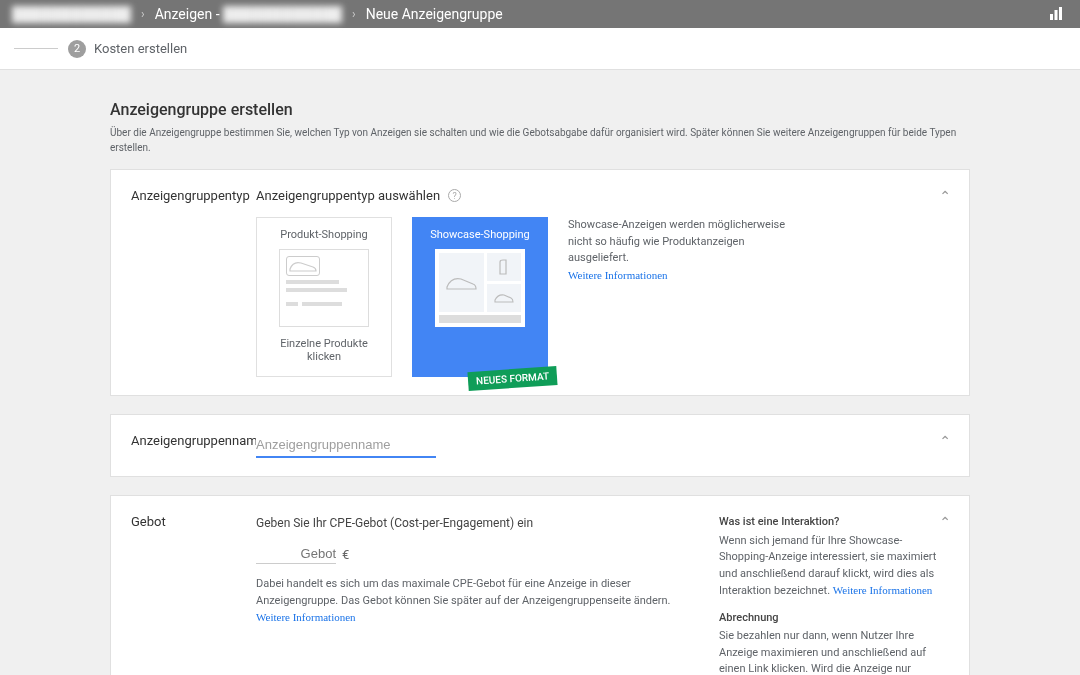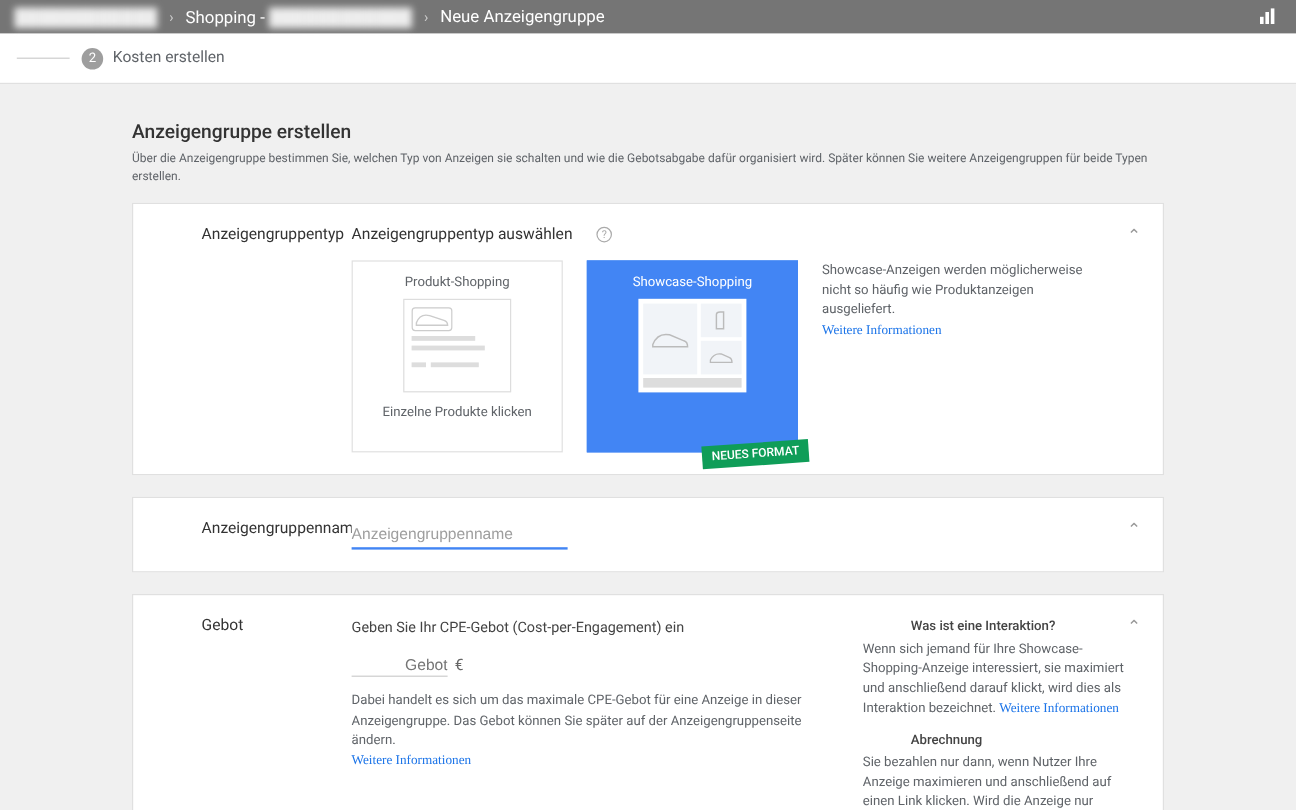--- a/index.html
+++ b/index.html
@@ -95,58 +95,57 @@
   padding: 18px 20px;
 }
 .panel .row {
   display: flex;
 }
 .panel .side-label {
   width: 125px;
   flex-shrink: 0;
   font-size: 13px;
   color: #333;
-  margin-left: 37px;
 }
 .panel .body {
   flex: 1;
 }
 .panel .chev-up {
   position: absolute;
   top: 18px;
   right: 18px;
   color: #999;
   font-size: 14px;
   cursor: pointer;
 }
 .sub-head {
   font-size: 13px;
   color: #333;
   display: flex;
   align-items: center;
-  gap: 20px;
+  gap: 8px;
 }
 .help-icon {
   width: 13px;
   height: 13px;
   border: 1px solid #aaa;
   border-radius: 50%;
   display: inline-flex;
   align-items: center;
   justify-content: center;
   font-size: 9px;
   color: #aaa;
 }
 .cards {
   display: flex;
   gap: 20px;
   margin-top: 14px;
 }
 .card {
-  width: 176px;
+  width: 136px;
   height: 160px;
   border: 1px solid #e0e0e0;
   display: flex;
   flex-direction: column;
   align-items: center;
   padding: 10px 8px;
   font-size: 11px;
   color: #5f6368;
   position: relative;
   cursor: pointer;
@@ -221,21 +220,20 @@
 .info {
   width: 230px;
   font-size: 11px;
   color: #5f6368;
   line-height: 1.5;
 }
 .info .head {
   font-weight: 500;
   color: #444;
   margin-bottom: 2px;
-  margin-left: 40px;
 }
 .link {
   color: #1a73e8;
   cursor: pointer;
   font-family: Liberation Serif, serif;
 }
 .text-input {
   border: none;
   border-bottom: 2px solid #4285f4;
   width: 180px;
@@ -267,21 +265,21 @@
 }
 </style>
 </head>
 <body>
 
 <div class="header">
   <div class="crumb">
     <span class="blur">████████████</span>
     <span class="chev">›</span>
     <span>
-      <span>Shopping -</span>
+      <span>Anzeigen -</span>
       <span class="blur">████████████</span>
     </span>
     <span class="chev">›</span>
     <span>Neue Anzeigengruppe</span>
   </div>
   <div class="icon-right">
     <svg width="16" height="16" viewBox="0 0 16 16">
         <rect x="2" y="8" width="3" height="6" fill="#fff"></rect>
         <rect x="6.5" y="4" width="3" height="10" fill="#fff"></rect>
         <rect x="11" y="1" width="3" height="13" fill="#fff"></rect>

